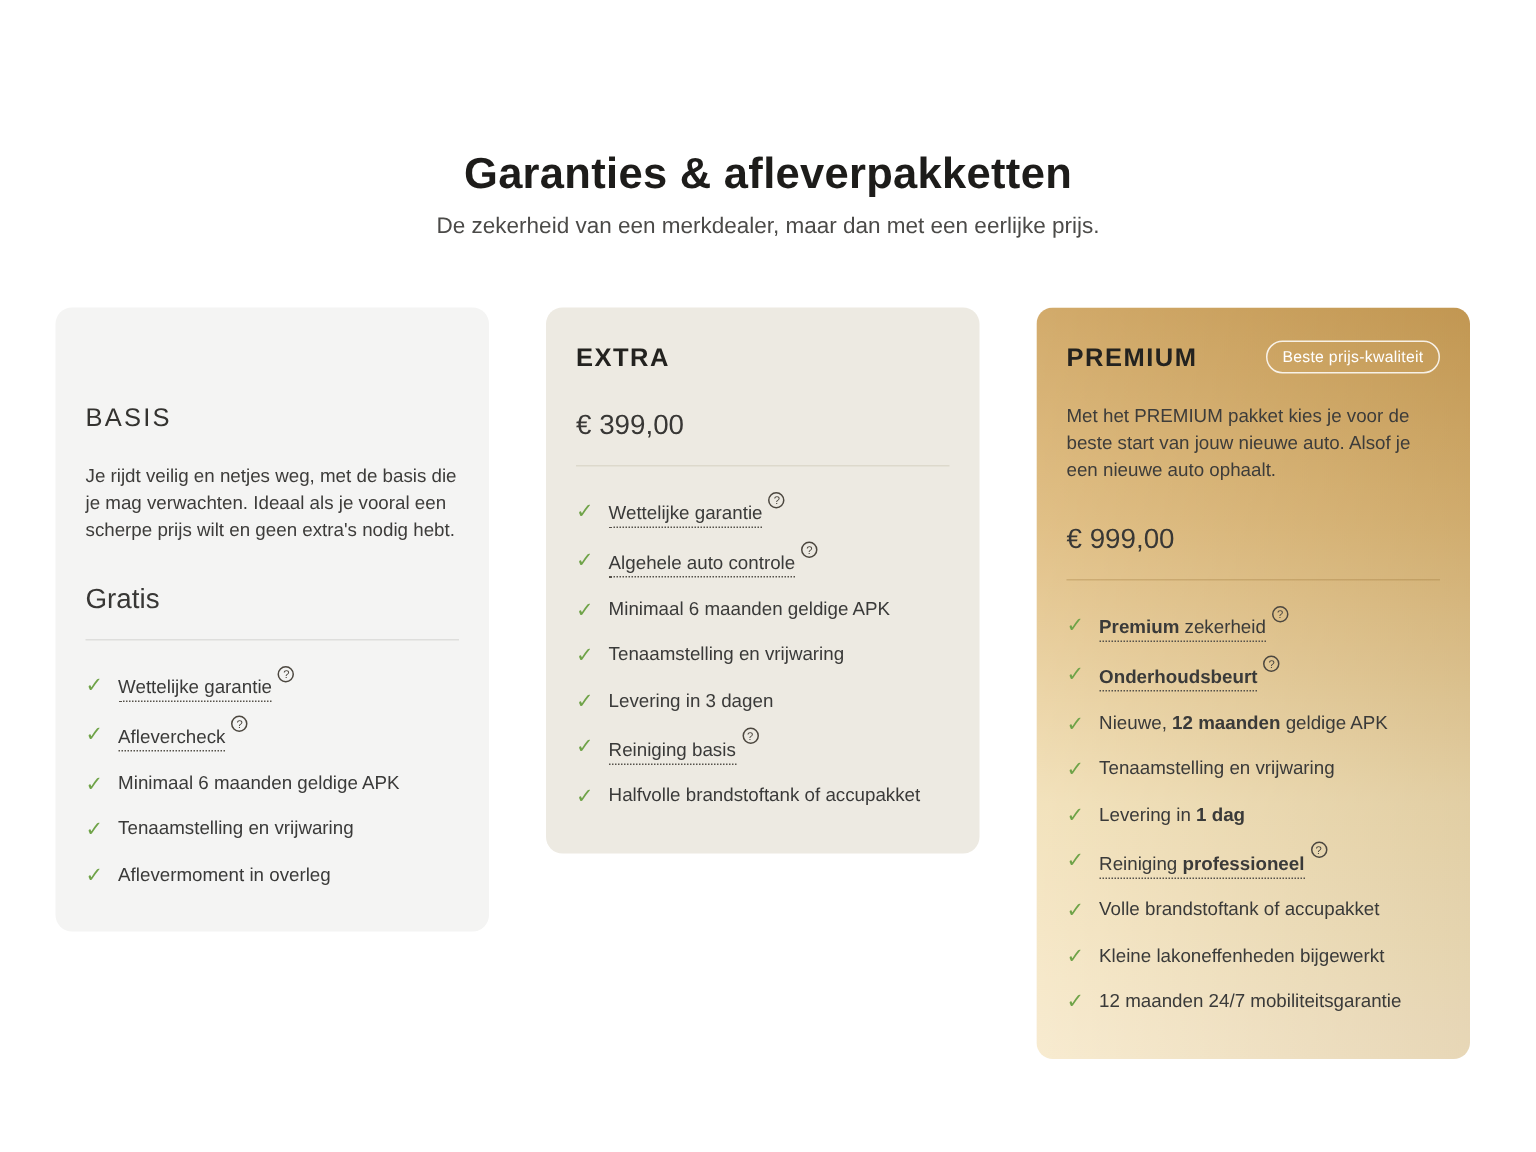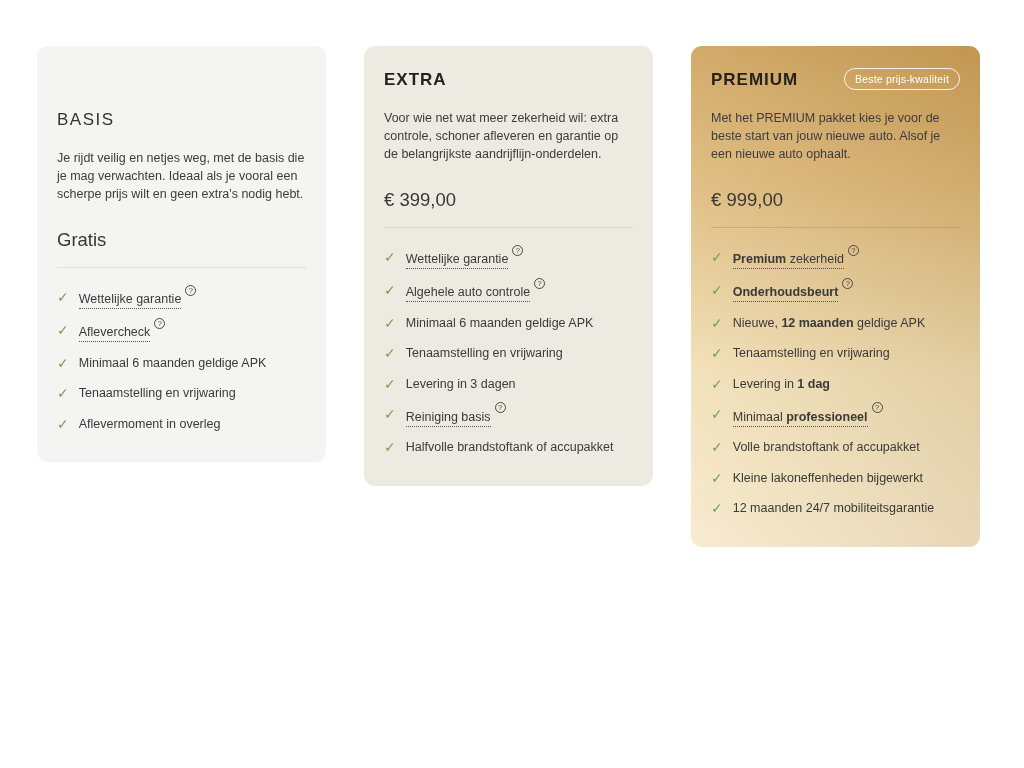--- a/index.html
+++ b/index.html
@@ -125,20 +125,24 @@
     margin-left: 4px;
     position: relative;
     top: -5px;
     cursor: help;
   }
 </style>
 </head>
 <body>
 
 <section>
+  <header class="page-header">
+    <h1 class="page-title">Garanties &amp; afleverpakketten</h1>
+    <p class="page-subtitle">De zekerheid van een merkdealer, maar dan met een eerlijke prijs.</p>
+  </header>
   <div class="cards" id="cards">
       <article class="card card-basis">
         <div class="card-head">
           <h3 class="card-title">BASIS</h3>
         </div>
         <p class="card-desc">Je rijdt veilig en netjes weg, met de basis die je mag verwachten. Ideaal als je vooral een scherpe prijs wilt en geen extra's nodig hebt.</p>
         <div class="card-price">Gratis</div>
         <div class="divider"></div>
         <ul class="features">
           <li class="feature">
@@ -160,21 +164,20 @@
           <li class="feature">
             <span class="check">✓</span>
             <span class="feature-text"><span>Aflevermoment in overleg</span></span>
           </li>
         </ul>
       </article>
       <article class="card card-extra">
         <div class="card-head">
           <h3 class="card-title">EXTRA</h3>
         </div>
-        <p class="card-desc">Voor wie net wat meer zekerheid wil: extra controle, schoner afleveren en garantie op de belangrijkste aandrijflijn-onderdelen.</p>
         <div class="card-price">€ 399,00</div>
         <div class="divider"></div>
         <ul class="features">
           <li class="feature">
             <span class="check">✓</span>
             <span class="feature-text"><span class="feature-term"><span>Wettelijke garantie</span></span><sup class="info-icon">?</sup></span>
           </li>
           <li class="feature">
             <span class="check">✓</span>
             <span class="feature-text"><span class="feature-term"><span>Algehele auto controle</span></span><sup class="info-icon">?</sup></span>
@@ -225,21 +228,21 @@
           <li class="feature">
             <span class="check">✓</span>
             <span class="feature-text"><span>Tenaamstelling en vrijwaring</span></span>
           </li>
           <li class="feature">
             <span class="check">✓</span>
             <span class="feature-text"><span>Levering in </span><span class="seg-bold">1 dag</span></span>
           </li>
           <li class="feature">
             <span class="check">✓</span>
-            <span class="feature-text"><span class="feature-term"><span>Minimaal </span><span class="seg-bold">professioneel</span></span><sup class="info-icon">?</sup></span>
+            <span class="feature-text"><span class="feature-term"><span>Reiniging </span><span class="seg-bold">professioneel</span></span><sup class="info-icon">?</sup></span>
           </li>
           <li class="feature">
             <span class="check">✓</span>
             <span class="feature-text"><span>Volle brandstoftank of accupakket</span></span>
           </li>
           <li class="feature">
             <span class="check">✓</span>
             <span class="feature-text"><span>Kleine lakoneffenheden bijgewerkt</span></span>
           </li>
           <li class="feature">

